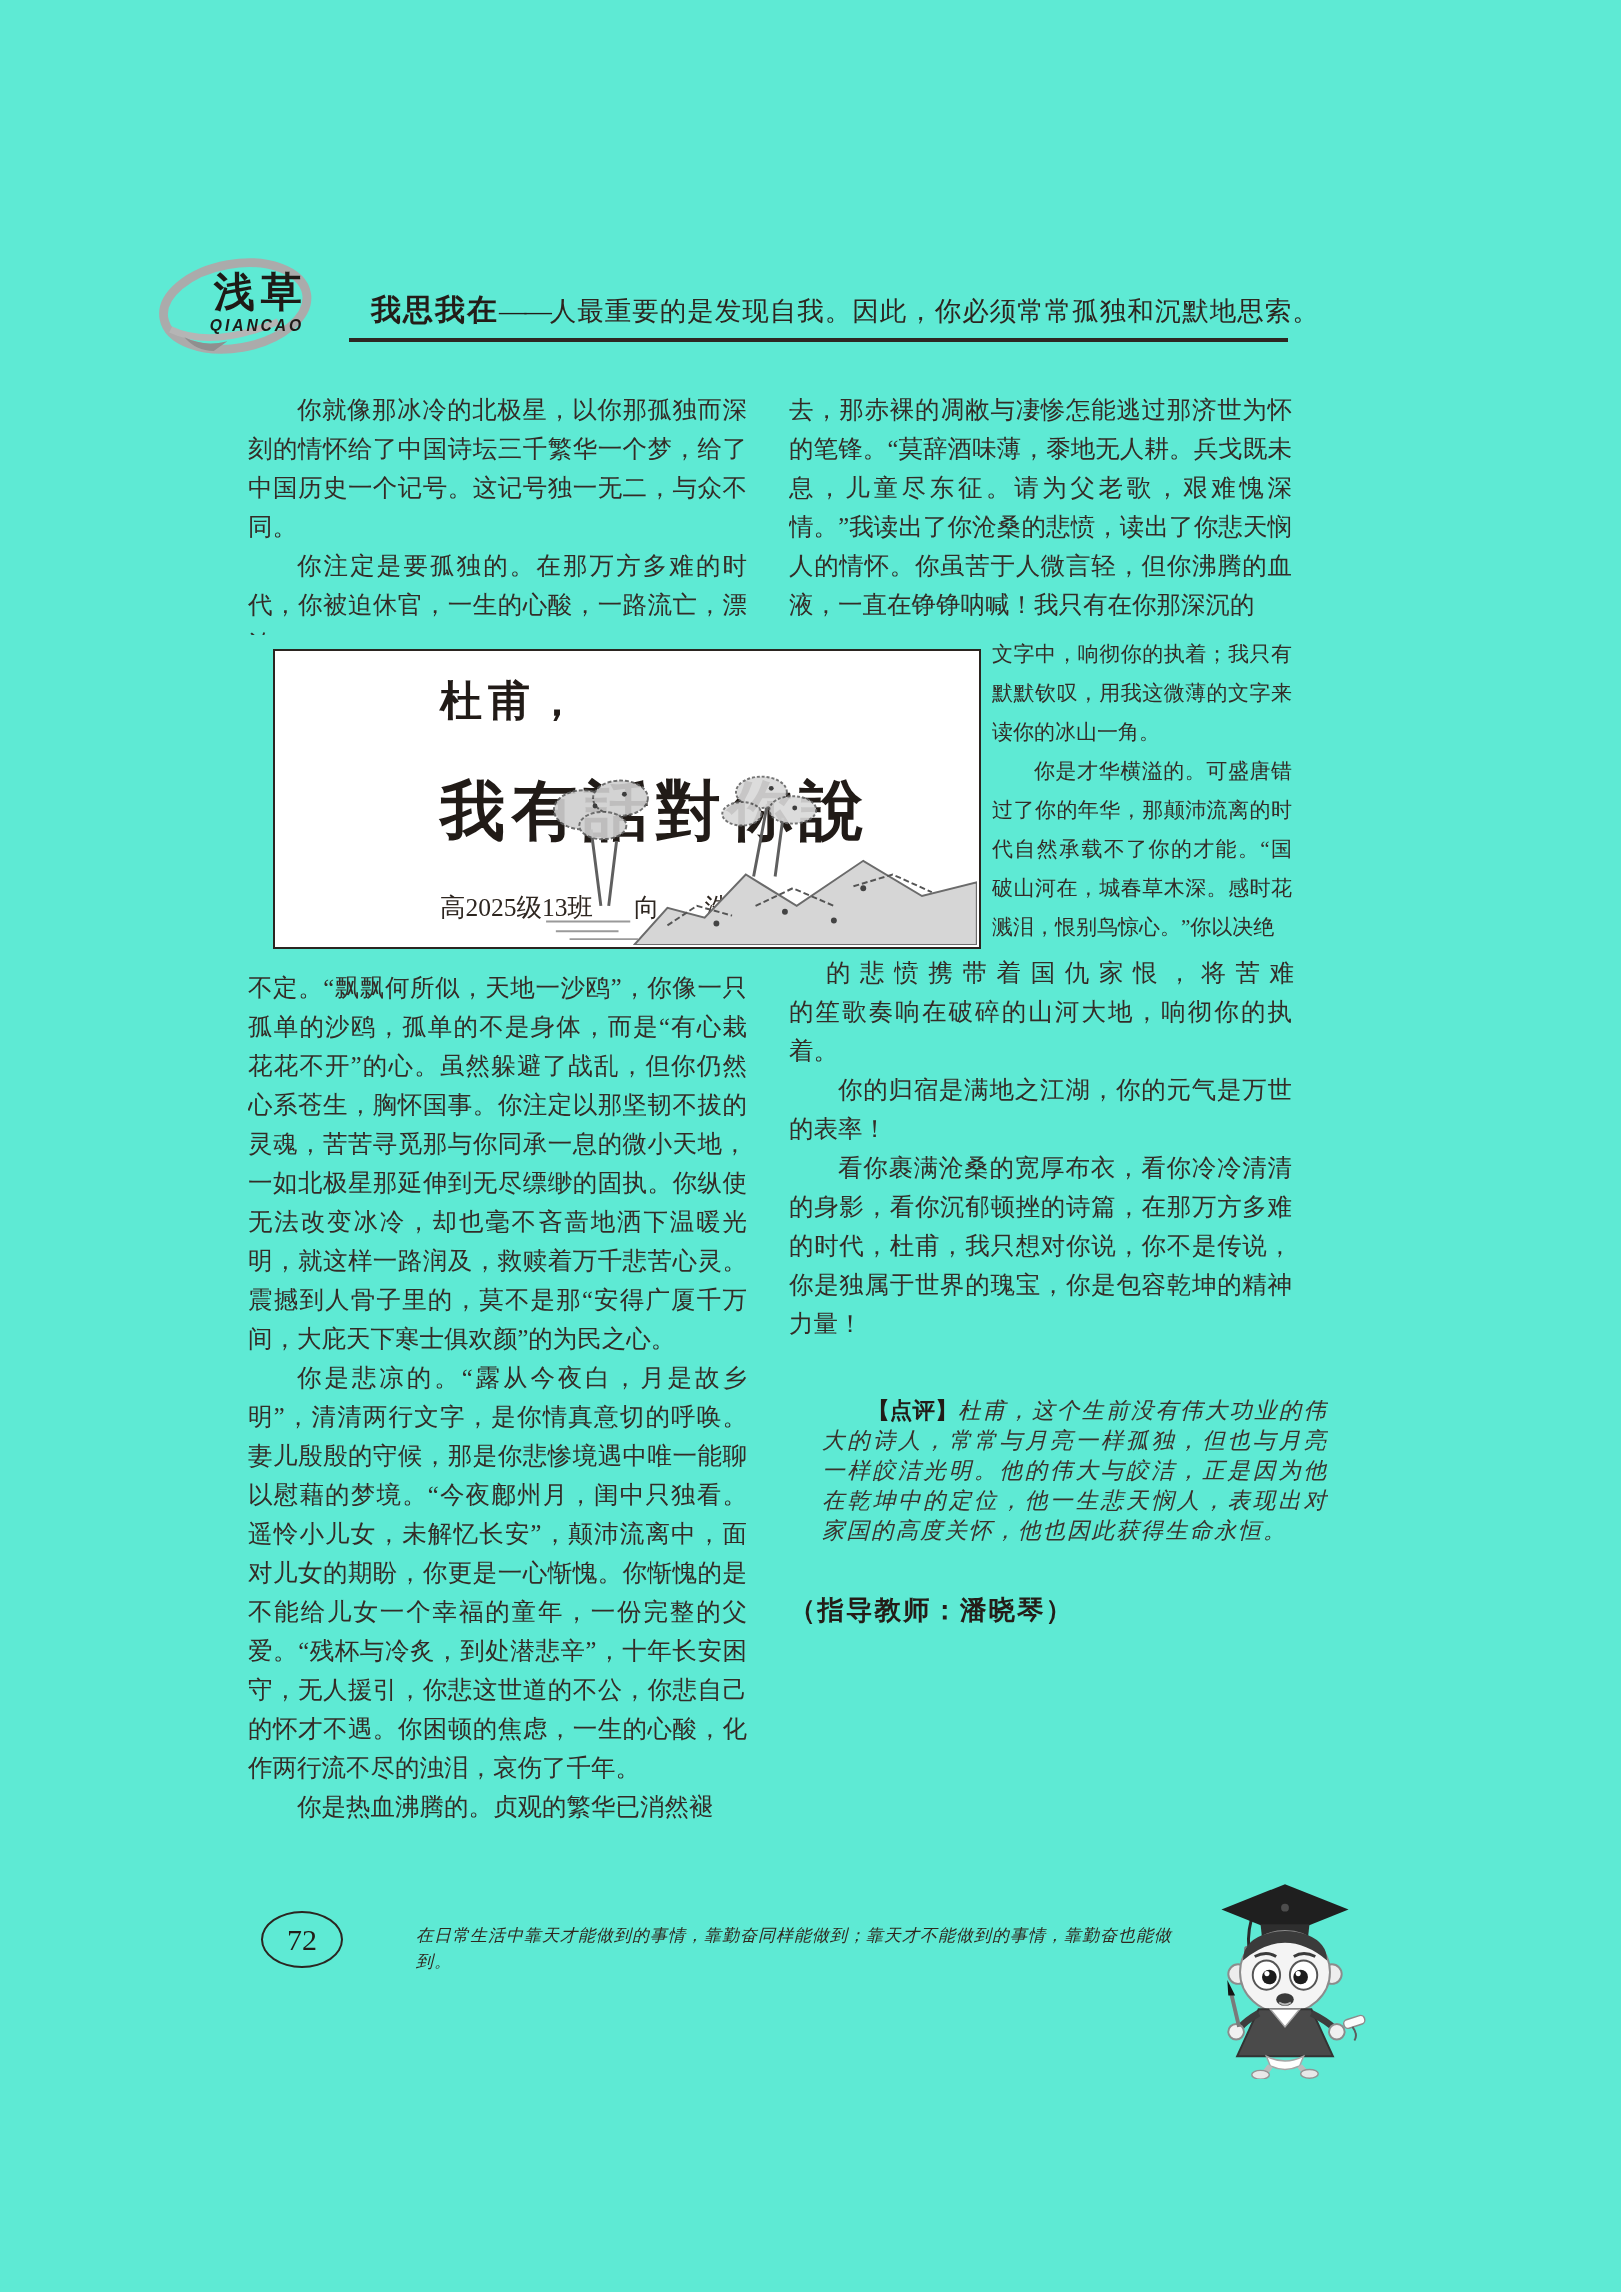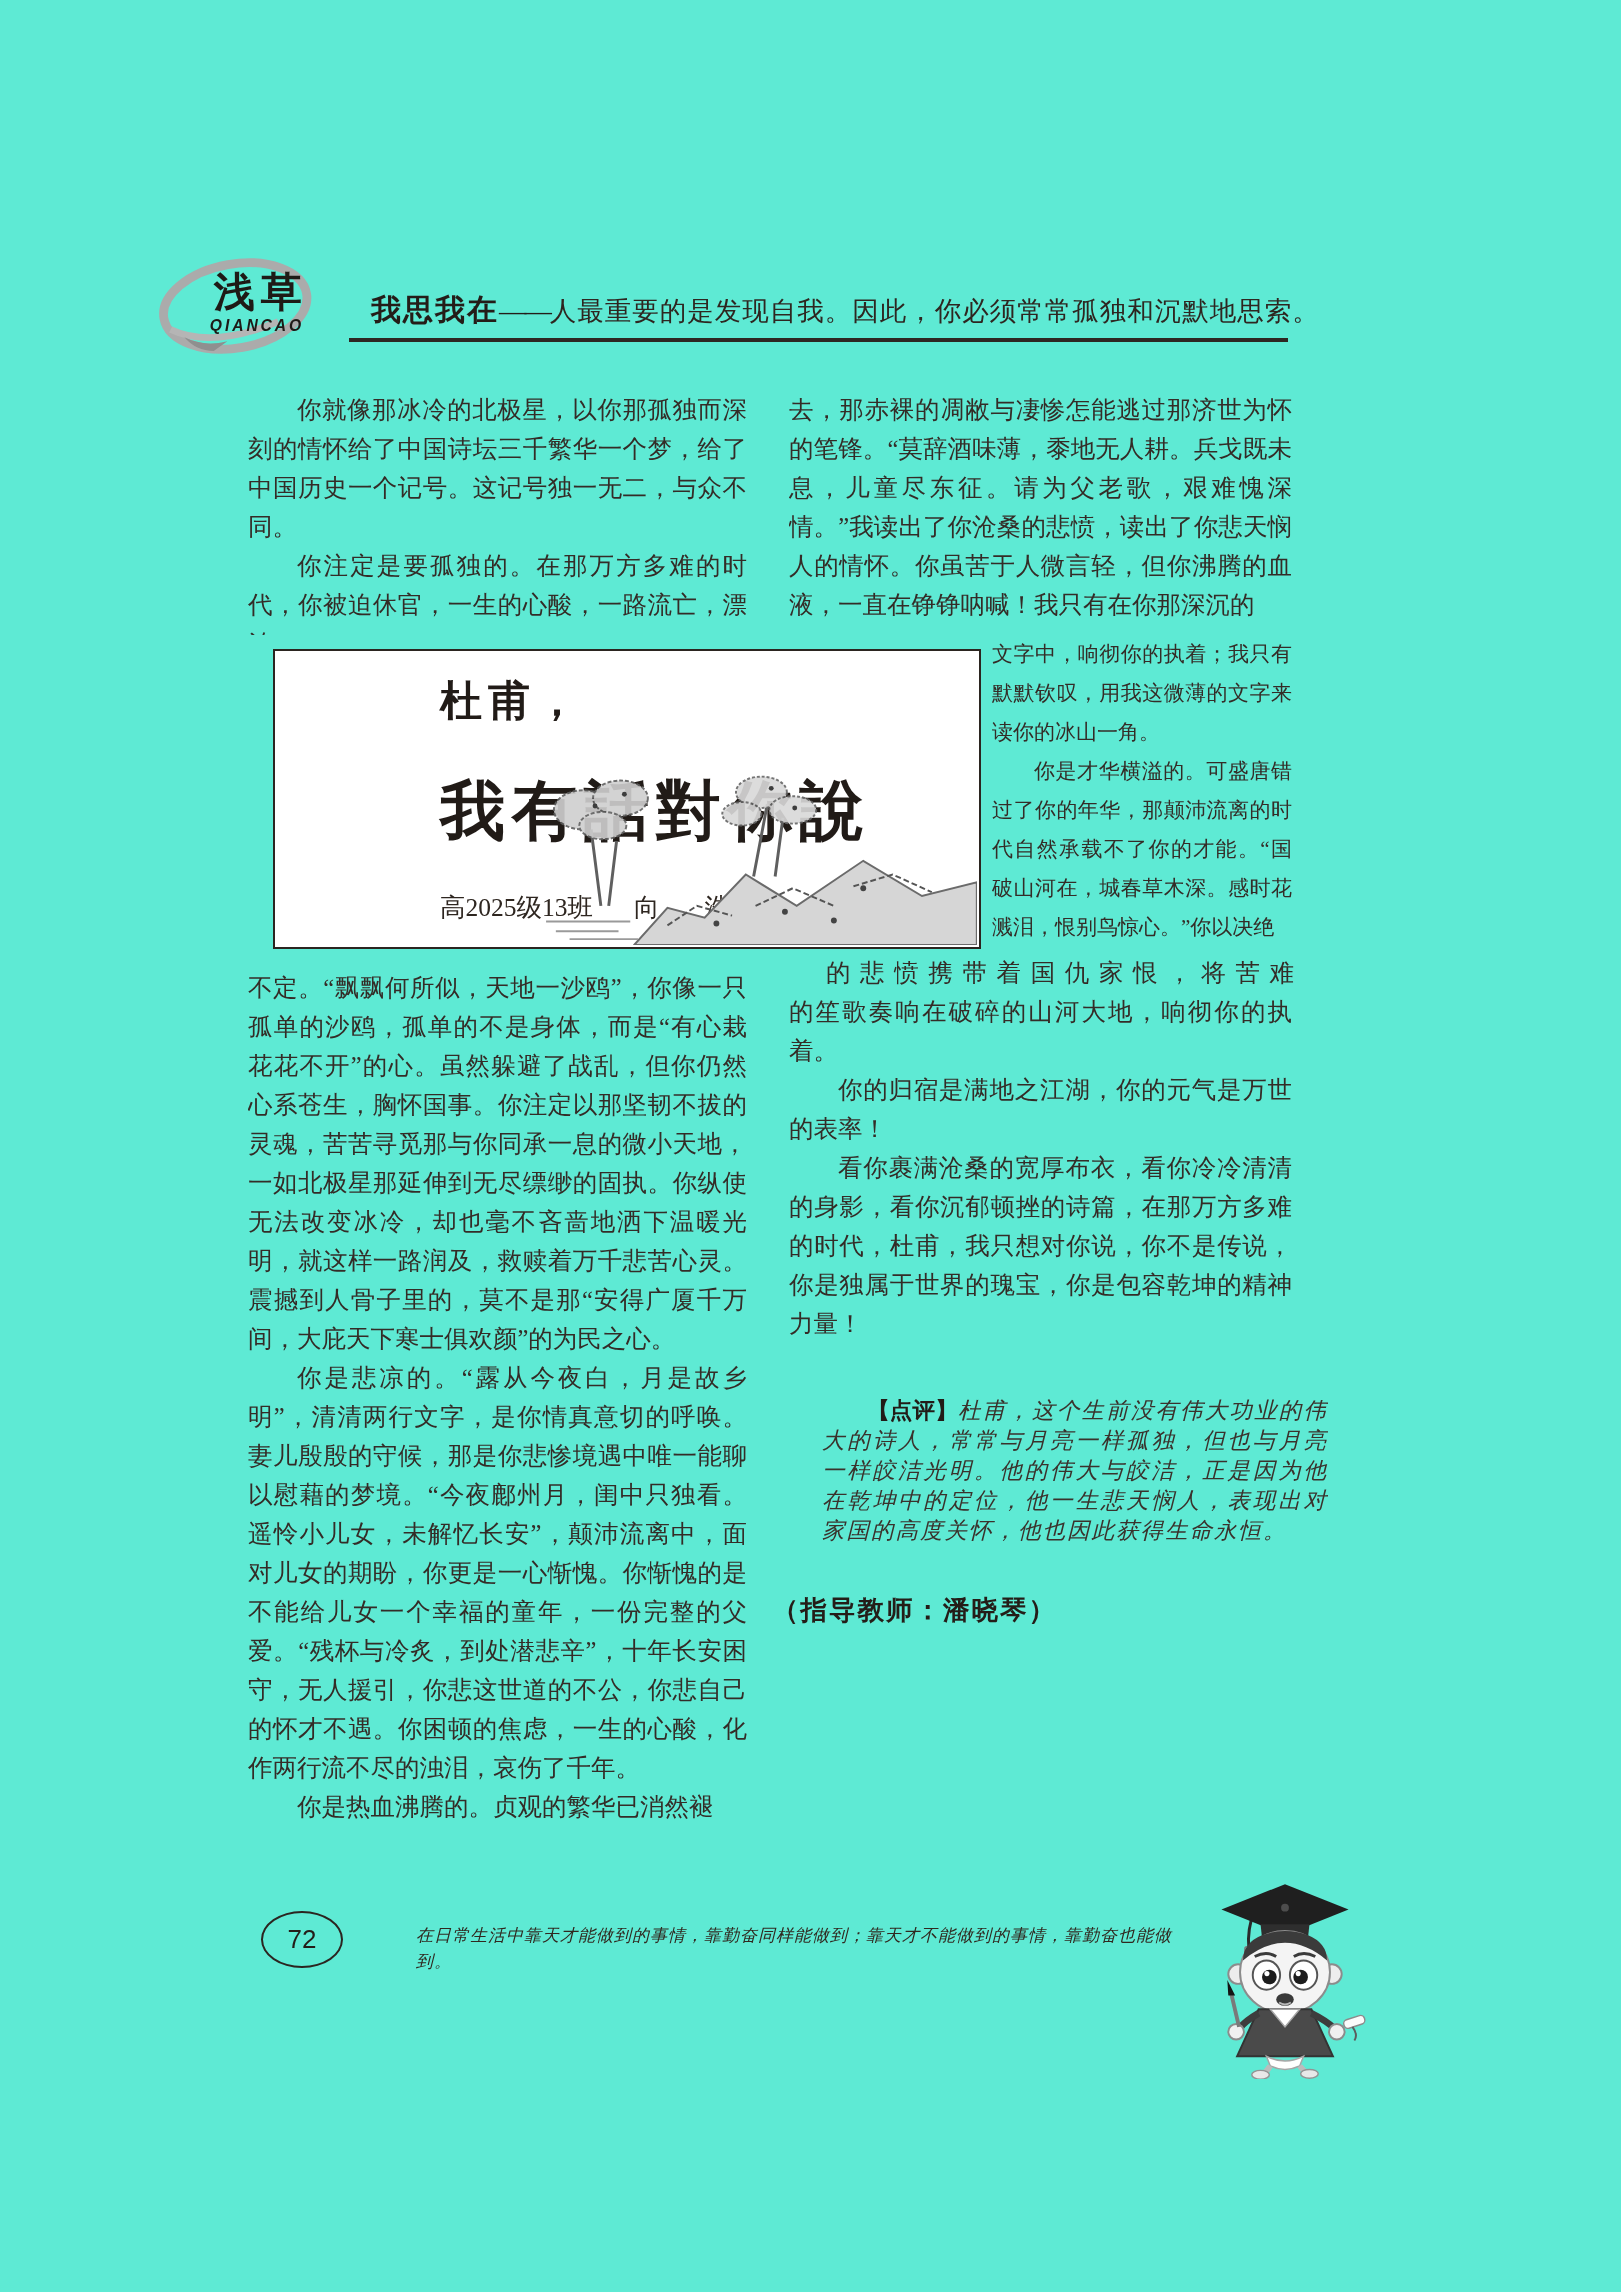--- a/index.html
+++ b/index.html
@@ -31,25 +31,25 @@
   .tb-line{position:absolute;left:165px;font-weight:900;color:#211b17;font-family:"Liberation Serif",serif;}
   #tb-line1{top:21.6px;font-size:42px;letter-spacing:5.9px;}
   #tb-line2{top:116px;font-size:65px;letter-spacing:6.9px;}
   #tb-byline{position:absolute;left:165px;top:239px;font-size:25.5px;color:#2e2620;}
   #tb-byline .author{margin-left:41px;letter-spacing:9.8px;}
   #tb-art{position:absolute;right:2px;bottom:2px;}
   
   #comment{position:absolute;left:789px;top:1396px;width:506px;height:192px;overflow:hidden;
     font-style:italic;font-size:22.5px;line-height:30px;letter-spacing:2px;text-align:justify;word-break:break-all;color:#3a322c;margin-left:33px;}
   #comment .label{font-weight:bold;font-style:normal;font-family:"Liberation Sans",sans-serif;color:#221c17;letter-spacing:0;}
-  #teacher{position:absolute;left:772px;top:1592px;font-family:"Liberation Sans",sans-serif;font-weight:bold;font-size:26.5px;color:#241d18;letter-spacing:2px;}
+  #teacher{position:absolute;left:789px;top:1592px;font-family:"Liberation Sans",sans-serif;font-weight:bold;font-size:26.5px;color:#241d18;letter-spacing:2px;}
   
   #page-num{position:absolute;left:261px;top:1911px;width:82px;height:57px;border:2.9px solid #2b2520;border-radius:50%;
     box-sizing:border-box;display:flex;align-items:center;justify-content:center;
-    font-family:Liberation Sans, sans-serif;font-size:26px;color:#241d18;}
+    font-family:Liberation Serif, serif;font-size:30px;color:#241d18;}
   #footer-motto{position:absolute;left:416px;top:1923px;width:784px;font-size:17px;letter-spacing:1px;
     font-style:italic;color:#30281f;line-height:25.5px;}
   #mascot{position:absolute;left:1198px;top:1878px;width:174px;height:201px;}
 </style>
 </head>
 <body>
 
 <div id="page">
 
   <svg id="logo" viewBox="0 0 185 112" xmlns="http://www.w3.org/2000/svg">

